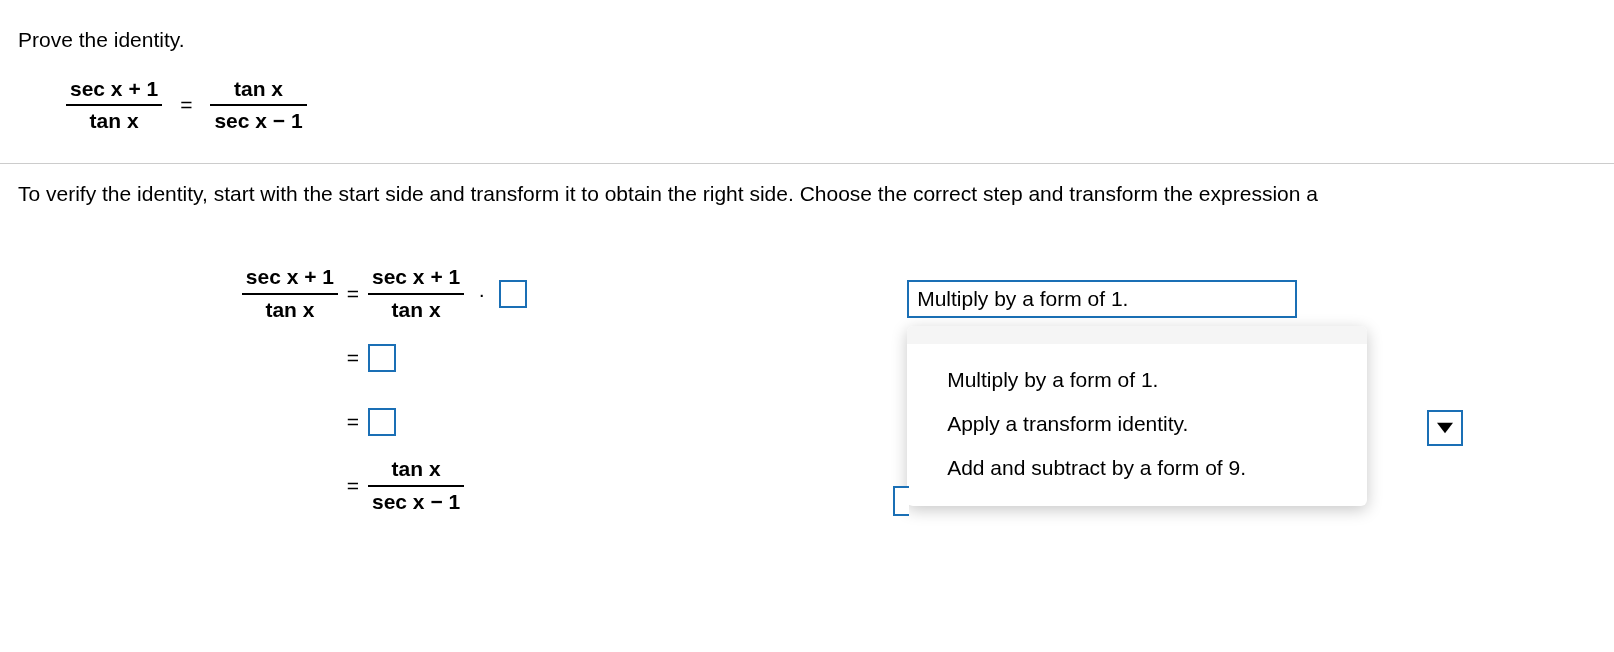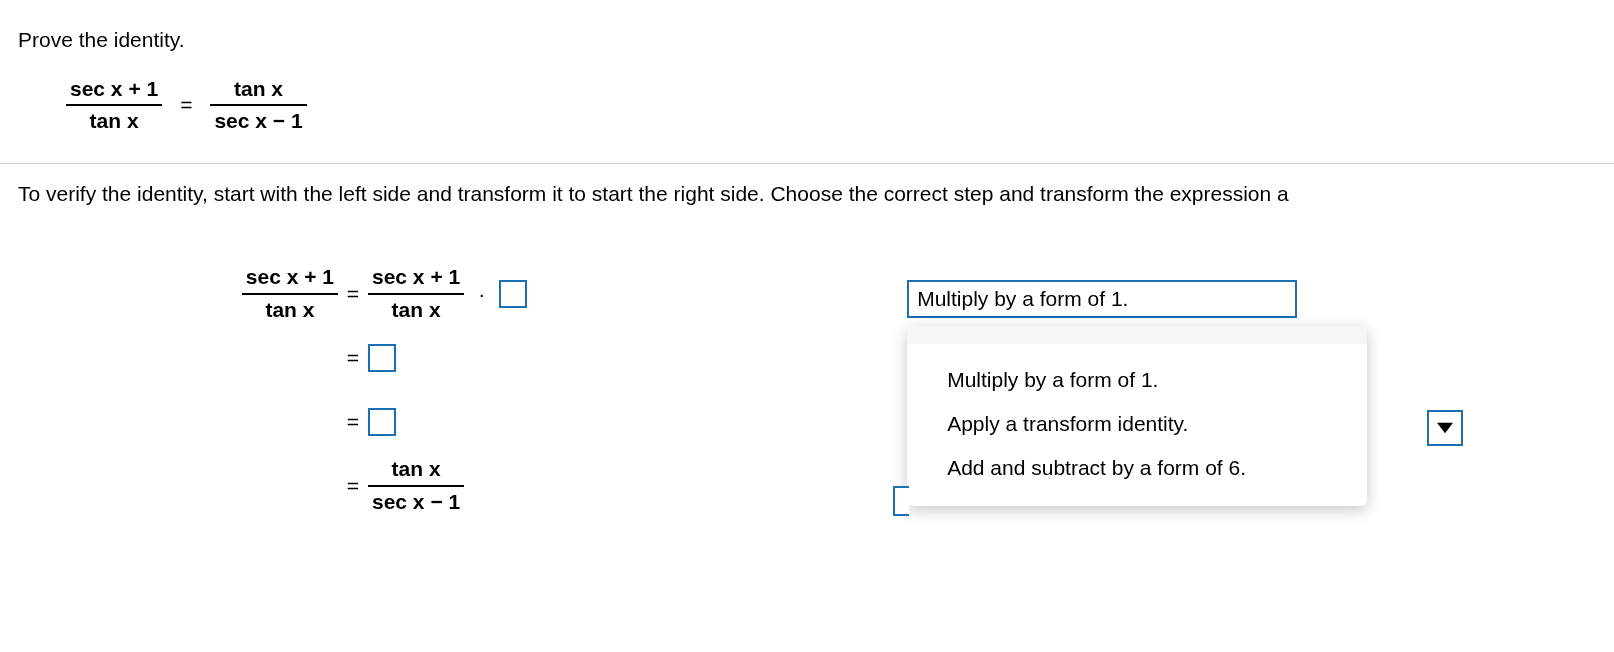--- a/index.html
+++ b/index.html
@@ -144,21 +144,21 @@
   <span class="eq">=</span>
   <span class="frac">
     <span class="num">tan x</span>
     <span class="bar"></span>
     <span class="den">sec x − 1</span>
   </span>
 </div>
 
 <hr class="sep">
 
-<div class="guidance">To verify the identity, start with the left side and transform it to start the right side. Choose the correct step and transform the expression a</div>
+<div class="guidance">To verify the identity, start with the start side and transform it to obtain the right side. Choose the correct step and transform the expression a</div>
 
 <div class="work">
   <div class="steps">
 
     <div class="step-row">
       <div class="lhs-col">
         <span class="frac">
           <span class="num">sec x + 1</span>
           <span class="bar"></span>
           <span class="den">tan x</span>
@@ -206,21 +206,21 @@
 
   </div>
 
   <div class="dropdown-area">
     <div class="select-display">Multiply by a form of 1.</div>
 
     <div class="options-panel">
       <div class="spacer"></div>
       <div class="opt">Multiply by a form of 1.</div>
       <div class="opt">Apply a transform identity.</div>
-      <div class="opt">Add and subtract by a form of 6.</div>
+      <div class="opt">Add and subtract by a form of 9.</div>
     </div>
 
     <div class="arrow-box">
       <svg viewBox="0 0 12 8">
         <polygon points="0,0 12,0 6,8" fill="#000"></polygon>
       </svg>
     </div>
 
     <div class="peek-box"></div>
   </div>

